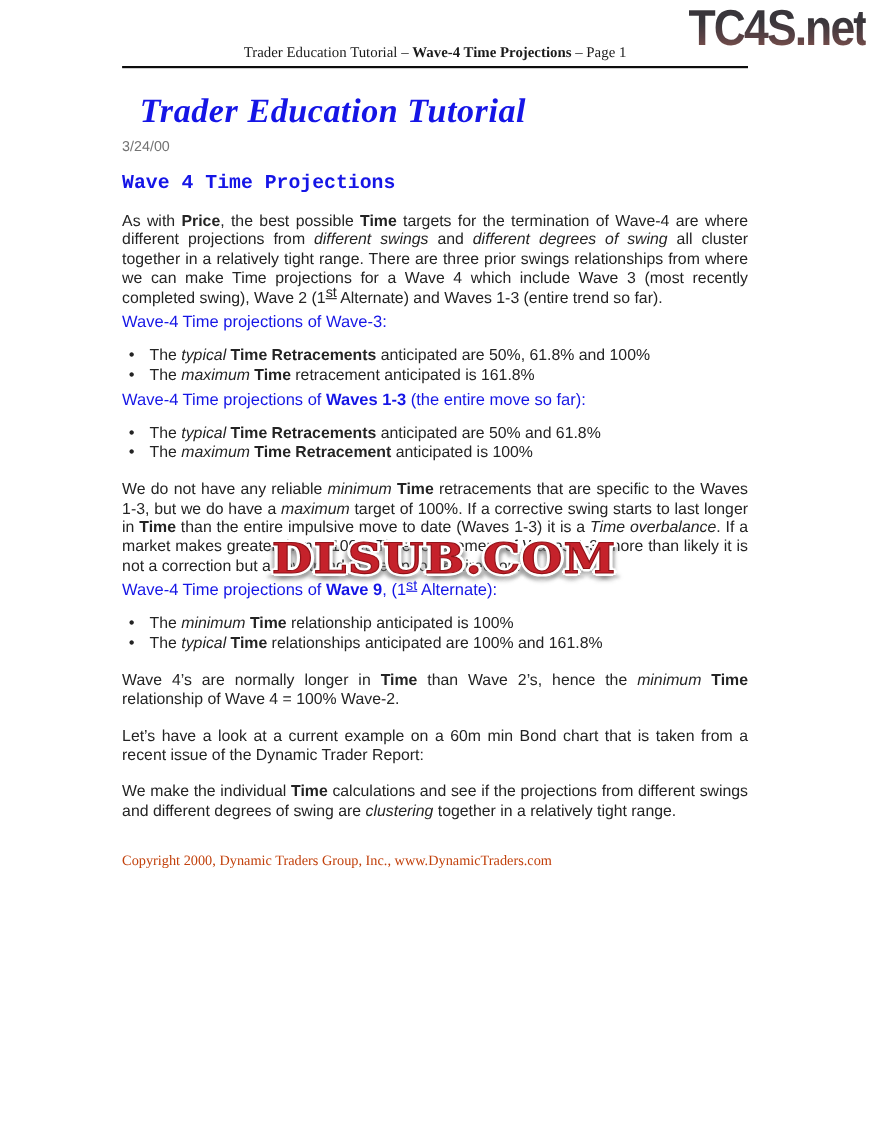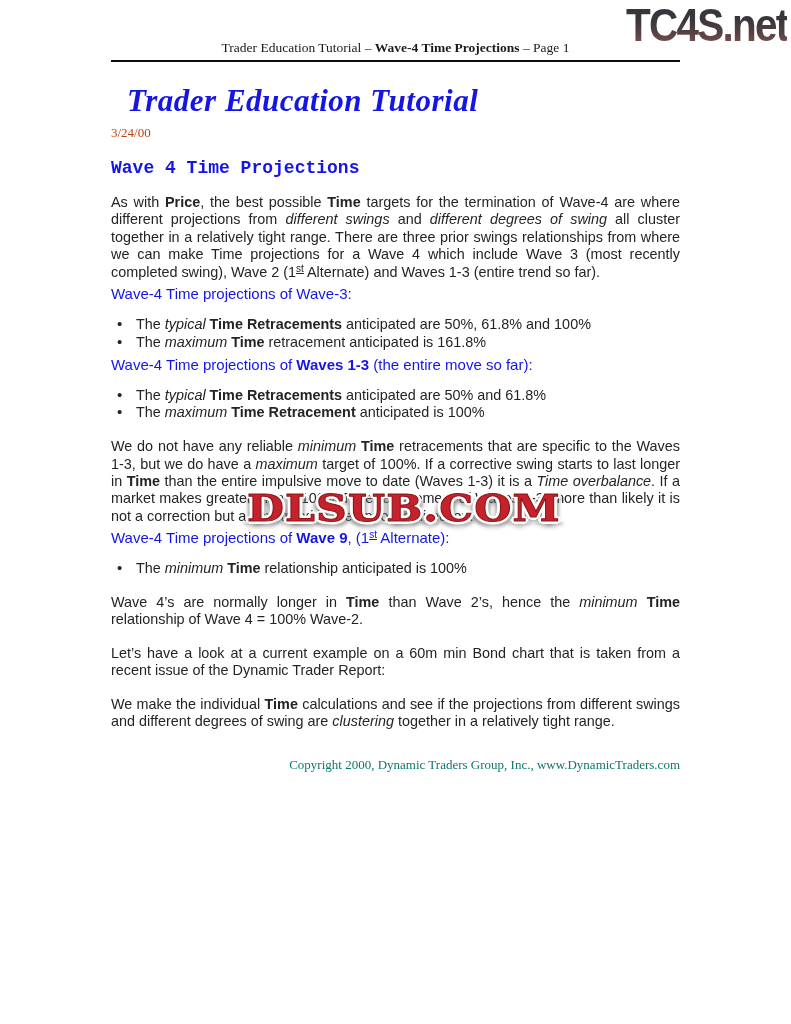--- a/index.html
+++ b/index.html
@@ -28,22 +28,22 @@
   .title{
     margin:22px 0 0 16px;
     font-family:"Liberation Serif",serif;
     font-weight:bold;font-style:italic;
     font-size:31px;line-height:34px;
     color:#1515e6;
     letter-spacing:.5px;
   }
   .date{
     margin-top:7px;
-    font-family:Liberation Serif, serif;
-    font-size:13px;color:#c2410c;
+    font-family:Liberation Sans, sans-serif;
+    font-size:13px;color:#737373;
   }
   p.bodyp{
     margin:16px 0 0 0;
     font-size:14.4px;line-height:17.4px;
     text-align:justify;
   }
   .h1{
     margin:17px 0 0 0;
     font-size:18px;font-weight:bold;
     color:#1515e6;
@@ -60,27 +60,27 @@
     font-size:14.4px;line-height:17.8px;
   }
   ul.bullets li{position:relative;padding-left:25px;}
   ul.bullets li::before{
     content:"\2022";
     position:absolute;left:6px;top:-1px;
     font-size:15px;
   }
   .r-b{font-weight:bold;}
   .r-i{font-style:italic;}
-  sup{font-size:10px;line-height:0;vertical-align:5px;text-decoration:underline;}
+  sup{font-size:13px;line-height:0;vertical-align:5px;text-decoration:underline;}
 
   .footer{
     margin-top:27px;
-    text-align:right;
+    text-align:left;
     font-family:"Liberation Serif",serif;
-    font-size:13px;color:#0f766e;
+    font-size:13px;color:#c2410c;
   }
 
   
   .tc4s{
     position:absolute;top:2px;right:4px;
     font-family:"Liberation Sans",sans-serif;
     font-weight:bold;
     font-size:46px;line-height:46px;
     letter-spacing:-2px;
     transform:scaleX(.88);transform-origin:100% 0;
@@ -153,20 +153,21 @@
     <ul class="bullets">
         <li><span>The </span><span class="r-i">typical</span><span> </span><span class="r-b">Time Retracements</span><span> anticipated are 50% and 61.8%</span></li>
         <li><span>The </span><span class="r-i">maximum</span><span> </span><span class="r-b">Time Retracement</span><span> anticipated is 100%</span></li>
       </ul>
 
     <p class="bodyp"><span>We do not have any reliable </span><span class="r-i">minimum</span><span> </span><span class="r-b">Time</span><span> retracements that are specific to the Waves 1-3, but we do have a </span><span class="r-i">maximum</span><span> target of 100%. If a corrective swing starts to last longer in </span><span class="r-b">Time</span><span> than the entire impulsive move to date (Waves 1-3) it is a </span><span class="r-i">Time overbalance</span><span>. If a market makes greater than a 100% Time retracement of Waves 1-3, more than likely it is not a correction but a new trend in the opposite direction.</span></p>
 
     <div class="subhead"><span>Wave-4 Time projections of </span><span class="r-b">Wave 9</span><span>, (1</span><sup>st</sup><span> Alternate):</span></div>
     <ul class="bullets">
         <li><span>The </span><span class="r-i">minimum</span><span> </span><span class="r-b">Time</span><span> relationship anticipated is 100%</span></li>
+        <li><span>The </span><span class="r-i">typical</span><span> </span><span class="r-b">Time</span><span> relationships anticipated are 100% and 161.8%</span></li>
       </ul>
 
     <p class="bodyp"><span>Wave 4’s are normally longer in </span><span class="r-b">Time</span><span> than Wave 2’s, hence the </span><span class="r-i">minimum</span><span> </span><span class="r-b">Time</span><span> relationship of Wave 4 = 100% Wave-2.</span></p>
 
     <p class="bodyp">Let’s have a look at a current example on a 60m min Bond chart that is taken from a recent issue of the Dynamic Trader Report:</p>
 
     <p class="bodyp"><span>We make the individual </span><span class="r-b">Time</span><span> calculations and see if the projections from different swings and different degrees of swing are </span><span class="r-i">clustering</span><span> together in a relatively tight range.</span></p>
 
     <div class="footer">Copyright 2000, Dynamic Traders Group, Inc., www.DynamicTraders.com</div>
   </div>

